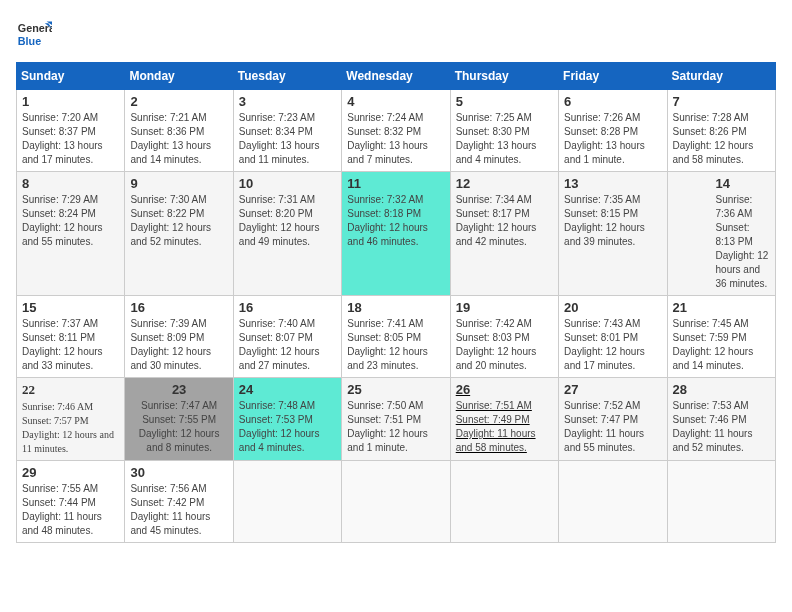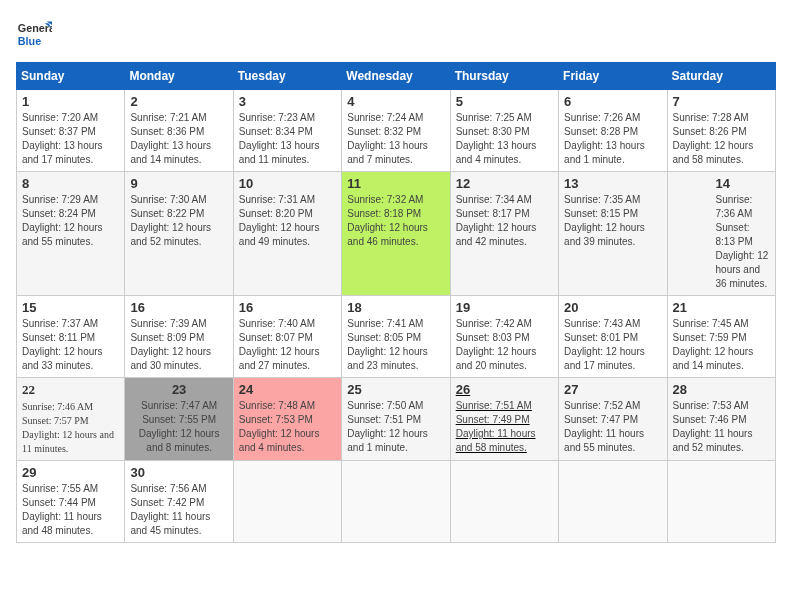--- a/index.html
+++ b/index.html
@@ -149,21 +149,21 @@
           <div class="day-info">Sunrise: 7:29 AM<br>Sunset: 8:24 PM<br>Daylight: 12 hours and 55 minutes.</div>
         </td>
         <td style="background: rgb(245, 245, 245);">
           <span class="day-number">9</span>
           <div class="day-info">Sunrise: 7:30 AM<br>Sunset: 8:22 PM<br>Daylight: 12 hours and 52 minutes.</div>
         </td>
         <td style="background: rgb(245, 245, 245);">
           <span class="day-number">10</span>
           <div class="day-info">Sunrise: 7:31 AM<br>Sunset: 8:20 PM<br>Daylight: 12 hours and 49 minutes.</div>
         </td>
-        <td style="background: #bef264;">
+        <td style="background: #5eead4;">
           <span class="day-number">11</span>
           <div class="day-info">Sunrise: 7:32 AM<br>Sunset: 8:18 PM<br>Daylight: 12 hours and 46 minutes.</div>
         </td>
         <td style="background: rgb(245, 245, 245);">
           <span class="day-number">12</span>
           <div class="day-info">Sunrise: 7:34 AM<br>Sunset: 8:17 PM<br>Daylight: 12 hours and 42 minutes.</div>
         </td>
         <td style="background: rgb(245, 245, 245);">
           <span class="day-number">13</span>
           <div class="day-info">Sunrise: 7:35 AM<br>Sunset: 8:15 PM<br>Daylight: 12 hours and 39 minutes.</div>
@@ -205,21 +205,21 @@
       </tr>
       <tr>
         <td style="background: rgb(245, 245, 245); font-family: Liberation Serif, serif;">
           <span class="day-number">22</span>
           <div class="day-info">Sunrise: 7:46 AM<br>Sunset: 7:57 PM<br>Daylight: 12 hours and 11 minutes.</div>
         </td>
         <td style="background: #a3a3a3; text-align: center;">
           <span class="day-number">23</span>
           <div class="day-info">Sunrise: 7:47 AM<br>Sunset: 7:55 PM<br>Daylight: 12 hours and 8 minutes.</div>
         </td>
-        <td style="background: #fca5a5; margin-top: 48px;">
+        <td style="background: #5eead4; margin-top: 48px;">
           <span class="day-number">24</span>
           <div class="day-info">Sunrise: 7:48 AM<br>Sunset: 7:53 PM<br>Daylight: 12 hours and 4 minutes.</div>
         </td>
         <td style="background: rgb(245, 245, 245);">
           <span class="day-number">25</span>
           <div class="day-info">Sunrise: 7:50 AM<br>Sunset: 7:51 PM<br>Daylight: 12 hours and 1 minute.</div>
         </td>
         <td style="background: rgb(245, 245, 245); text-decoration: underline;">
           <span class="day-number">26</span>
           <div class="day-info">Sunrise: 7:51 AM<br>Sunset: 7:49 PM<br>Daylight: 11 hours and 58 minutes.</div>

